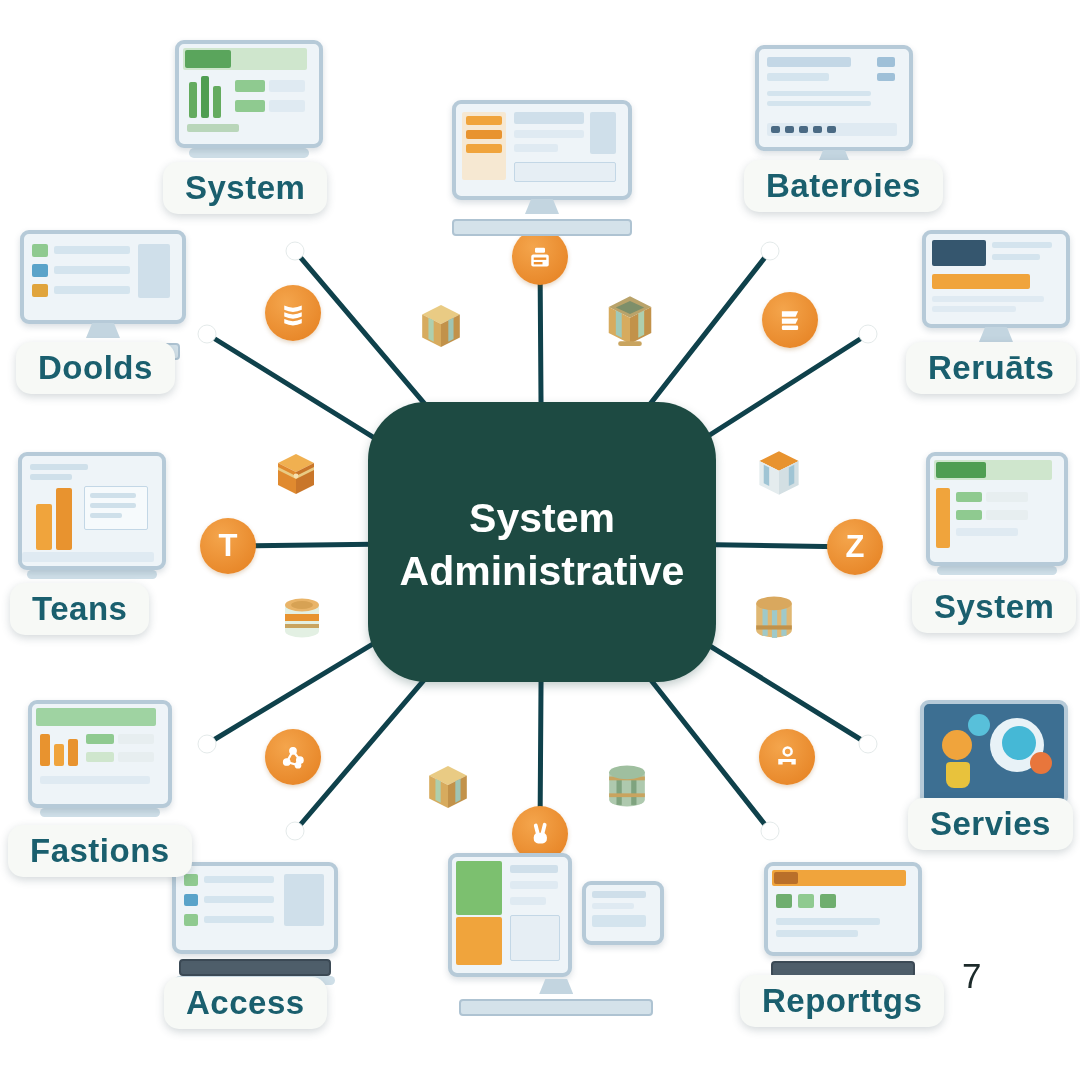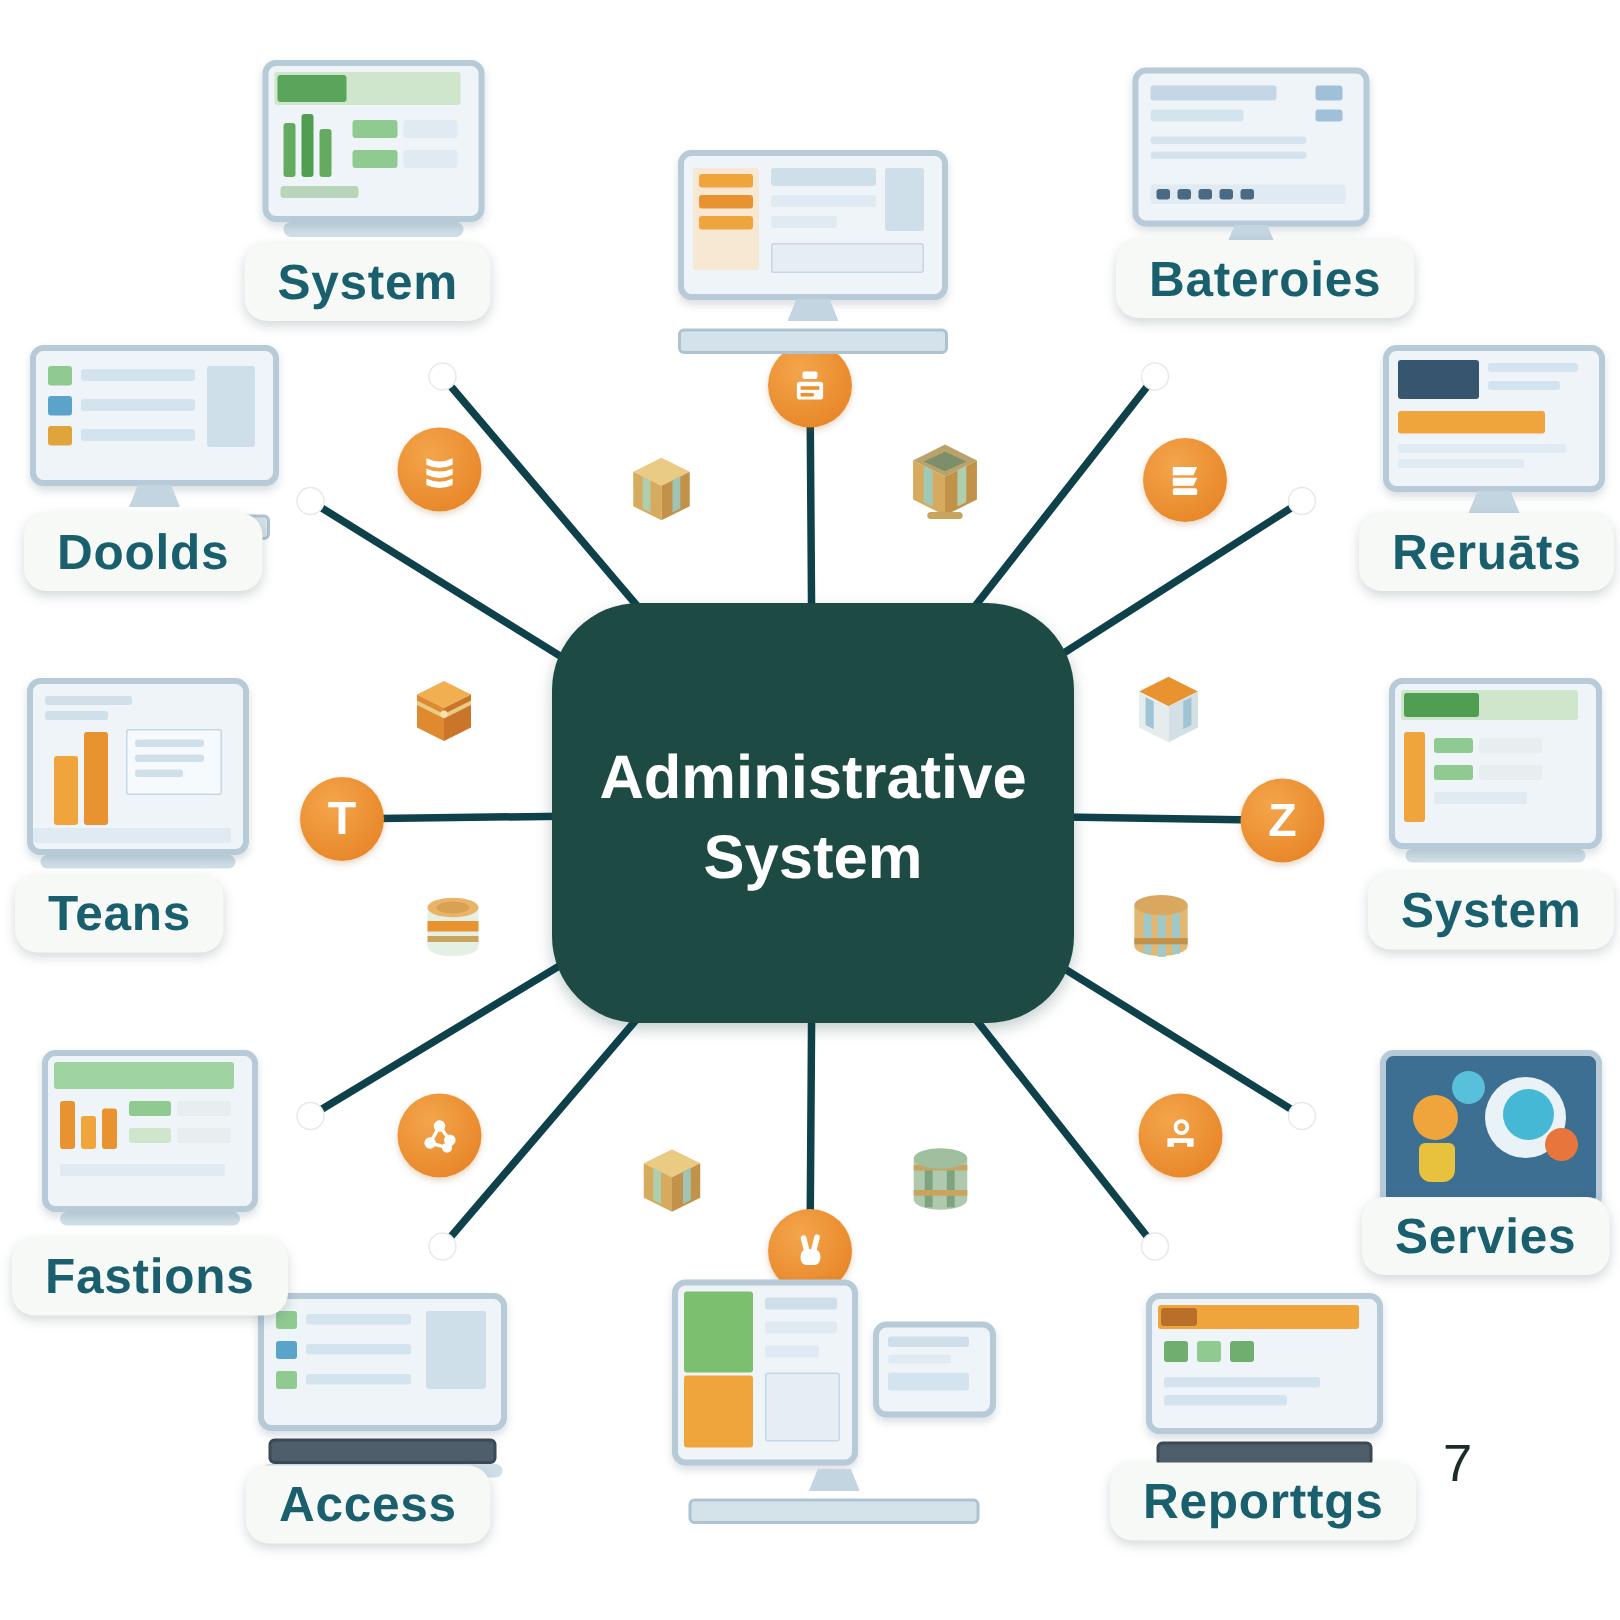--- a/index.html
+++ b/index.html
@@ -75,22 +75,22 @@
     <circle cx="207" cy="334" r="9"></circle>
     <circle cx="868" cy="334" r="9"></circle>
     <circle cx="207" cy="744" r="9"></circle>
     <circle cx="868" cy="744" r="9"></circle>
     <circle cx="295" cy="831" r="9"></circle>
     <circle cx="770" cy="831" r="9"></circle>
   </g>
 </svg>
 
 <div class="center-box">
+  <div class="sub">System</div>
   <div class="sub">Administrative</div>
-  <div class="sub">System</div>
 </div>
 
 <div class="hub" style="left:512px;top:229px">
   <svg width="30" height="30" viewBox="0 0 24 24">
       <rect x="8" y="4.5" width="8" height="4" rx="1" fill="#fff"></rect>
       <rect x="5" y="10" width="14" height="9.5" rx="1.5" fill="#fff"></rect>
       <rect x="7" y="12.4" width="10" height="1.9" fill="#ee8f2d"></rect>
       <rect x="7" y="16" width="7" height="1.9" fill="#ee8f2d"></rect>
     </svg>
 </div>

